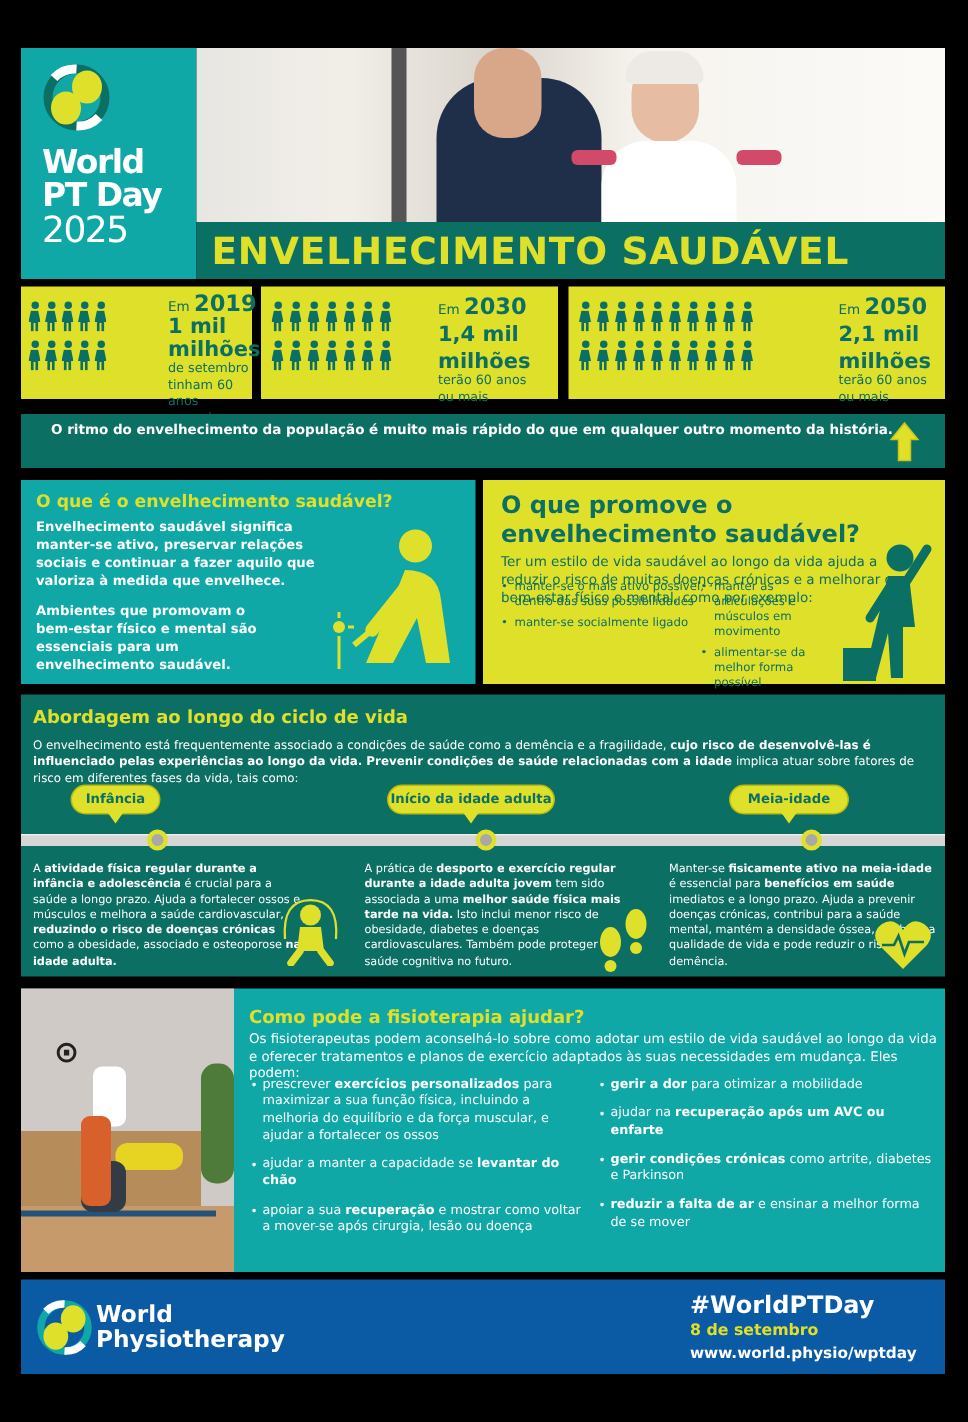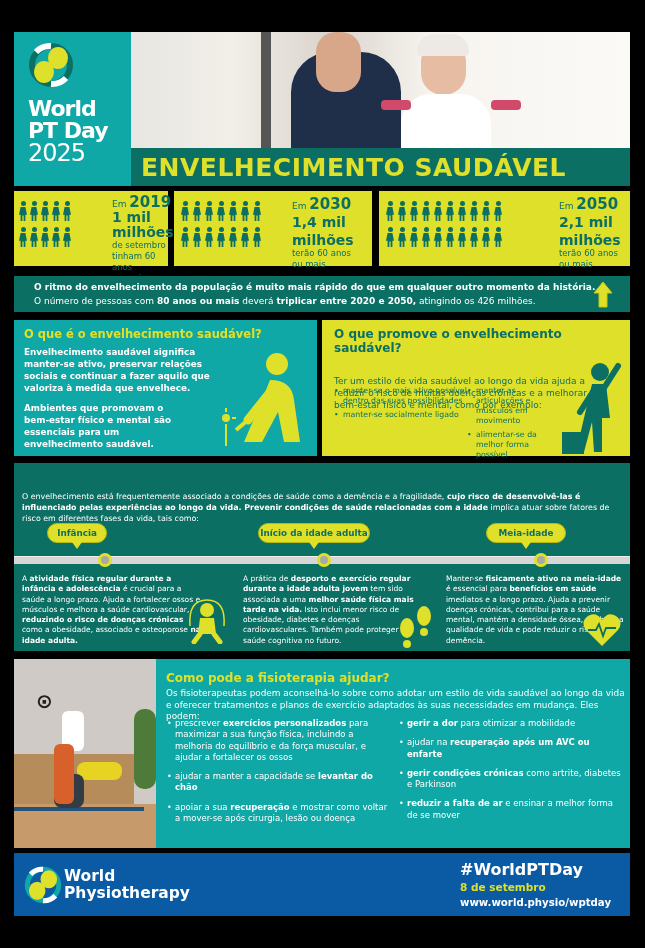--- a/index.html
+++ b/index.html
@@ -33,21 +33,21 @@
 
   
   #banner{left:14px;top:276px;width:616px;height:36px;background:var(--dteal);font-size:9px;line-height:14px;padding:4px 16px 0 20px}
   #banner .l1{font-weight:bold}
   #arrow{left:593px;top:281px;width:20px;height:27px}
 
   
   #p-what{left:14px;top:320px;width:303px;height:136px;background:var(--teal);padding:7px 10px}
   #p-promo{left:322px;top:320px;width:308px;height:136px;background:var(--lime);padding:7px 12px;color:var(--dteal)}
   .h2y{color:var(--lime);font-weight:bold;font-size:11.5px;margin-bottom:5px}
-  .h2g{color:var(--dteal);font-weight:bold;font-size:12px;margin-bottom:20px}
+  .h2g{color:var(--dteal);font-weight:bold;font-size:16px;margin-bottom:4px}
   #p-what p{font-size:8.8px;line-height:12px;font-weight:bold;width:200px;margin-bottom:8px}
   #p-promo .intro{font-size:9px;line-height:12px;width:285px}
   #p-promo ul{list-style:none;font-size:7.8px;line-height:10px;position:absolute}
   #p-promo li{padding-left:9px;position:relative;margin-bottom:4px}
   #p-promo li:before{content:"•";position:absolute;left:0}
 
   
   #p-life{left:14px;top:463px;width:616px;height:188px;background:var(--dteal)}
   #p-life .h2y{position:absolute;left:8px;top:8px;font-size:12px}
   #life-intro{position:absolute;left:8px;top:28px;width:600px;font-size:7.9px;line-height:11px}
@@ -176,21 +176,20 @@
     <div><span class="em">Em</span> <span class="yr">2050</span></div>
     <div class="big" style="margin-top:3px">2,1 mil</div>
     <div class="big" style="margin-top:3px">milhões</div>
     <div class="sub">terão 60 anos</div>
     <div class="sub">ou mais</div>
   </div>
 </div>
 
 <div id="banner" class="abs">
   <div class="l1">O ritmo do envelhecimento da população é muito mais rápido do que em qualquer outro momento da história.</div>
-  <div><span>O número de pessoas com </span><b>80 anos ou mais</b><span> deverá </span><b>triplicar entre 2020 e 2050,</b><span> atingindo os 426 milhões.</span></div>
 </div>
 <svg id="arrow" class="abs" viewBox="0 0 20 27">
   <polygon points="10,1 19,12 14,12 14,26 6,26 6,12 1,12" fill="#dfe02a" stroke="#c9c618" stroke-width="1"></polygon>
 </svg>
 
 <div id="p-what" class="abs">
   <div class="h2y">O que é o envelhecimento saudável?</div>
   <p>Envelhecimento saudável significa manter-se ativo, preservar relações sociais e continuar a fazer aquilo que valoriza à medida que envelhece.</p>
   <p style="width:165px">Ambientes que promovam o bem-estar físico e mental são essenciais para um envelhecimento saudável.</p>
   <svg class="abs" style="left:208px;top:30px" width="90" height="100" viewBox="0 0 90 100">
@@ -222,20 +221,21 @@
   <svg class="abs" style="left:240px;top:40px" width="65" height="95" viewBox="0 0 65 95">
     <circle cx="38" cy="12" r="9" fill="#0c6f64"></circle>
     <path d="M30 24 L44 24 L48 58 L40 58 L40 92 L32 92 L30 62 L22 92 L14 92 Z" fill="#0c6f64"></path>
     <path d="M42 28 L56 6" stroke="#0c6f64" stroke-width="6" stroke-linecap="round"></path>
     <path d="M32 30 L18 52" stroke="#0c6f64" stroke-width="6" stroke-linecap="round"></path>
     <rect x="0" y="72" width="22" height="22" fill="#0c6f64"></rect>
   </svg>
 </div>
 
 <div id="p-life" class="abs">
+  <div class="h2y">Abordagem ao longo do ciclo de vida</div>
   <div id="life-intro"><span>O envelhecimento está frequentemente associado a condições de saúde como a demência e a fragilidade, </span><b>cujo risco de desenvolvê-las é influenciado pelas experiências ao longo da vida. Prevenir condições de saúde relacionadas com a idade</b><span> implica atuar sobre fatores de risco em diferentes fases da vida, tais como:</span></div>
 </div>
 <div class="pill" style="left:47px;width:60px">Infância</div>
 <div class="pill" style="left:258px;width:112px">Início da idade adulta</div>
 <div class="pill" style="left:486px;width:80px">Meia-idade</div>
 <div id="timeline" class="abs"></div>
 <div class="dot" style="left:98px"></div>
 <div class="dot" style="left:317px"></div>
 <div class="dot" style="left:534px"></div>
 

